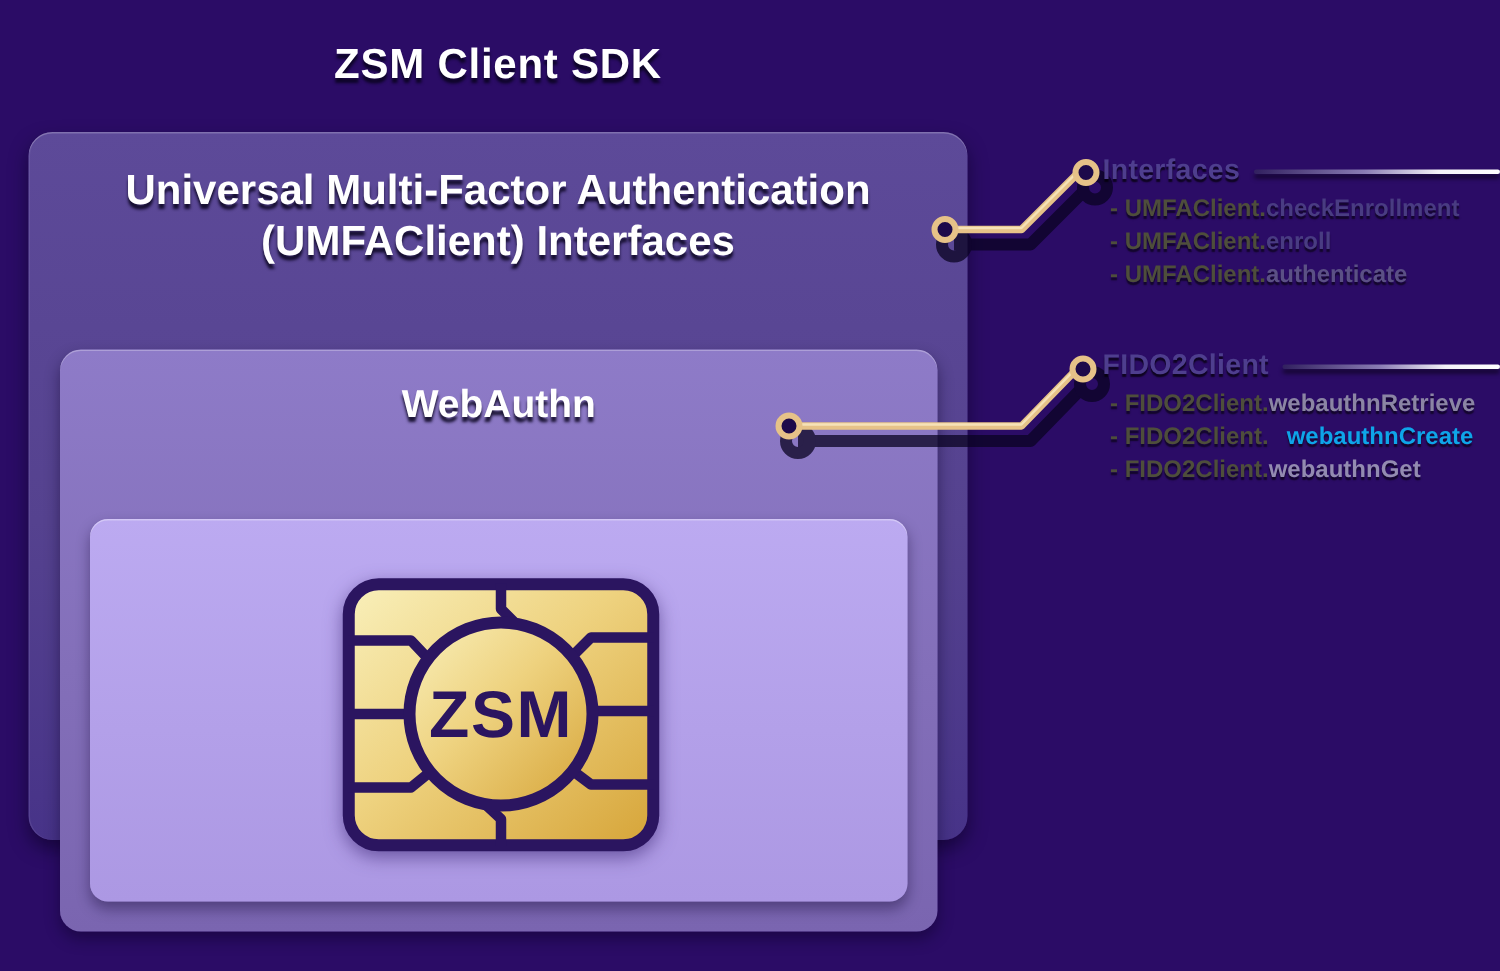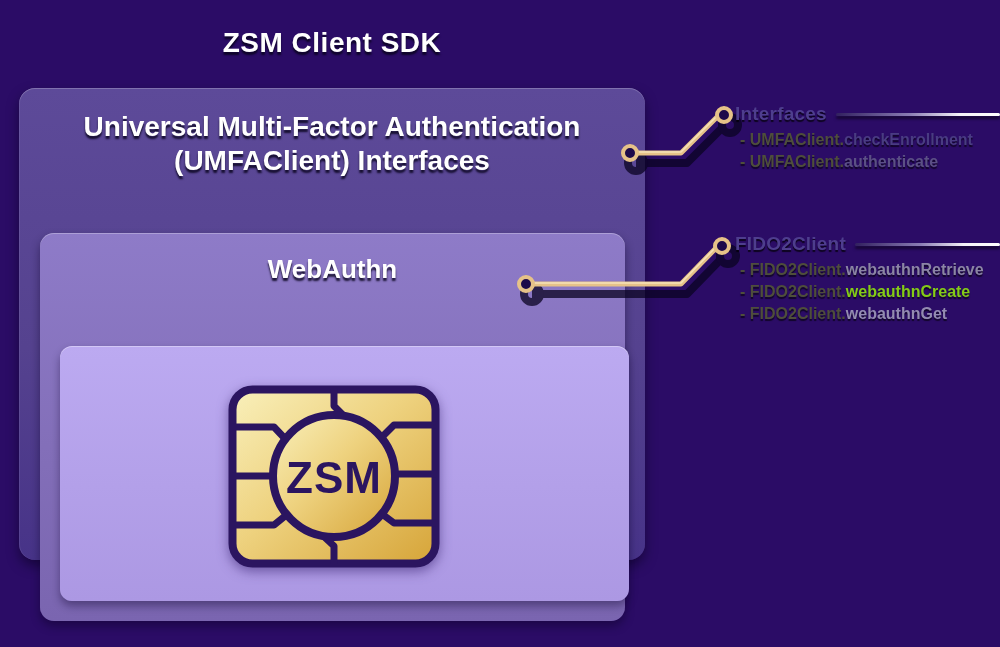--- a/index.html
+++ b/index.html
@@ -20,21 +20,20 @@
   }
   .webauthn-box{
     left:21px;top:145px;width:585px;height:388px;border-radius:14px;
     background:linear-gradient(180deg,#8e7bc8 0%,#836fb9 55%,#7a65b0 100%);
     box-shadow:0 5px 10px rgba(10,2,35,.45), inset 0 1px 0 rgba(255,255,255,.28);
   }
   .inner-panel{
     left:20px;top:113px;width:545px;height:255px;border-radius:12px;
     background:linear-gradient(180deg,#bcaaf1 0%,#b3a0e9 55%,#ac98e3 100%);
     box-shadow:0 5px 9px rgba(15,5,45,.4), inset 0 1px 0 rgba(255,255,255,.35);
-    padding-left:24px;
   }
 
   .box-heading{
     position:absolute;left:0;width:100%;text-align:center;color:#ffffff;font-weight:700;
     text-shadow:0 3px 2px rgba(8,3,28,.85);
   }
   .umfa-heading{top:22px;font-size:28px;line-height:34px;}
   .webauthn-heading{top:20px;font-size:26px;line-height:32px;}
   .box-heading span{display:block;}
 
@@ -132,29 +131,30 @@
     </g>
   </svg>
 
   <div class="callout callout-1">
     <div class="callout-header">
       <span class="callout-name" style="color: rgb(78, 62, 142);">Interfaces</span>
       <div class="callout-line"></div>
     </div>
     <div class="callout-items">
       <div class="callout-item"><span style="color: rgb(78, 78, 59);">- UMFAClient.</span><span style="color: rgb(73, 60, 130);">checkEnrollment</span></div>
+      <div class="callout-item"><span style="color: rgb(78, 78, 59);">- UMFAClient.</span><span style="color: rgb(73, 60, 130);">enroll</span></div>
       <div class="callout-item"><span style="color: rgb(78, 78, 59);">- UMFAClient.</span><span style="color: rgb(91, 80, 133);">authenticate</span></div>
     </div>
   </div>
 
   <div class="callout callout-2">
     <div class="callout-header">
       <span class="callout-name" style="color: rgb(78, 62, 142);">FIDO2Client</span>
       <div class="callout-line"></div>
     </div>
     <div class="callout-items">
       <div class="callout-item"><span style="color: rgb(78, 78, 59);">- FIDO2Client.</span><span style="color: rgb(139, 133, 164);">webauthnRetrieve</span></div>
-      <div class="callout-item"><span style="color: rgb(78, 78, 59);">- FIDO2Client.</span><span style="color: #84cc16;">webauthnCreate</span></div>
+      <div class="callout-item"><span style="color: rgb(78, 78, 59);">- FIDO2Client.</span><span style="color: #0ea5e9; margin-left: 12px;">webauthnCreate</span></div>
       <div class="callout-item"><span style="color: rgb(78, 78, 59);">- FIDO2Client.</span><span style="color: rgb(147, 139, 177);">webauthnGet</span></div>
     </div>
   </div>
 
 </div>
 
 </body></html>

